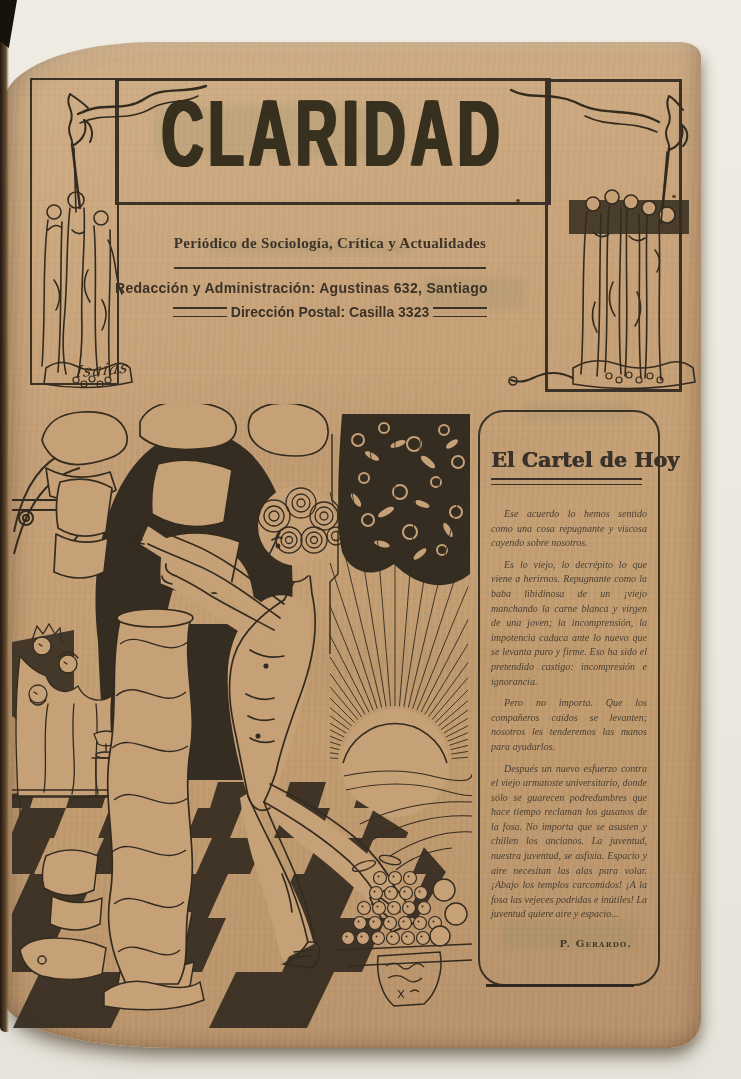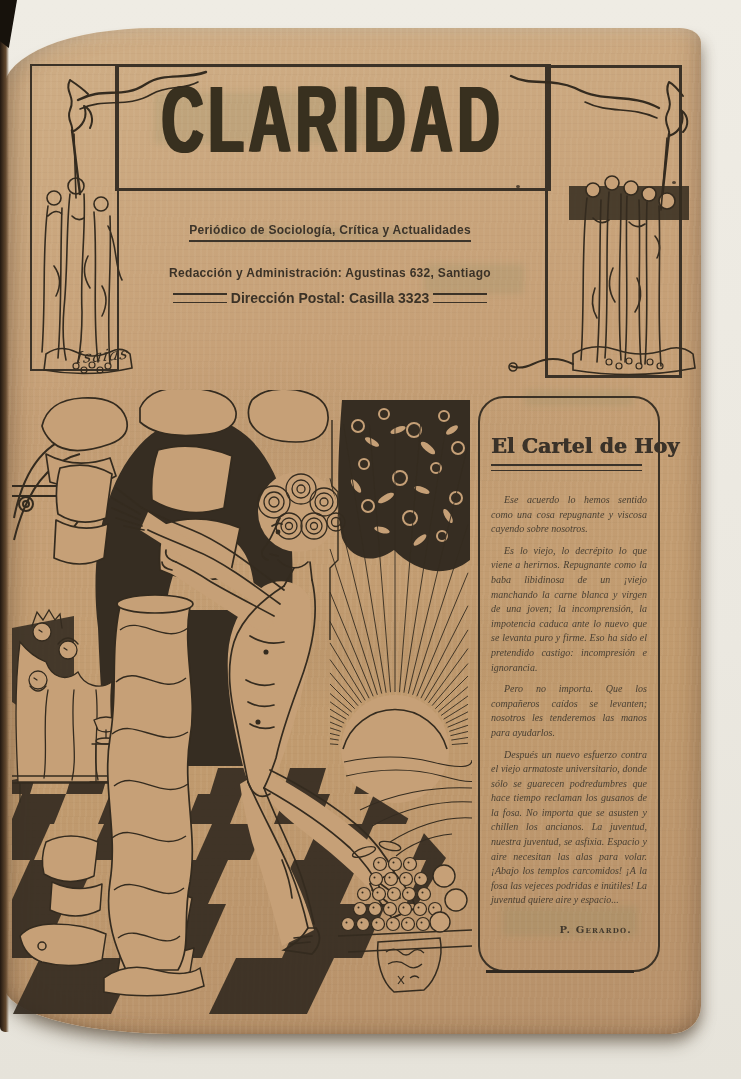--- a/index.html
+++ b/index.html
@@ -8,21 +8,21 @@
     --bg:#ece9e1;
   }
   html,body{margin:0;padding:0;}
   body{background:var(--bg);font-family:"Liberation Sans",sans-serif;}
   .stage{position:relative;width:741px;height:1079px;overflow:hidden;background:
     linear-gradient(180deg,#efece4 0%,#ebe8e0 60%,#e6e3da 100%);}
   .corner-mark{position:absolute;left:0;top:0;width:17px;height:48px;background:#17120c;
     clip-path:polygon(0 0,100% 0,52% 100%,0 86%);z-index:4;}
   .gutter{position:absolute;left:0;top:24px;width:9px;height:1008px;z-index:3;
     background:linear-gradient(to right,#221810,#63492f 65%,rgba(99,73,47,0));border-radius:5px 0 0 5px;}
-  .page{position:absolute;left:4px;top:28px;width:697px;height:1006px;z-index:1;
+  .page{position:absolute;left:4px;top:42px;width:697px;height:1006px;z-index:1;
     background:
       radial-gradient(ellipse 520px 120px at 42% 41%, rgba(105,80,50,.08), transparent 70%),
       radial-gradient(ellipse 420px 90px at 55% 62%, rgba(105,80,50,.07), transparent 70%),
       linear-gradient(168deg,var(--paper-hi) 0%,var(--paper) 34%,#c09a6e 68%,var(--paper-lo) 100%);
     border-radius:150px 22px 30px 170px / 60px 14px 28px 48px;
     box-shadow:
       0 14px 18px -6px rgba(60,45,28,.55),
       8px 6px 14px -6px rgba(80,60,40,.35),
       inset 16px 0 26px -12px rgba(70,50,32,.5),
       inset -12px -6px 22px -10px rgba(70,50,32,.38),
@@ -38,24 +38,24 @@
   .mh-box{position:absolute;border:2px solid var(--ink-soft);}
   .box-left-art{left:26px;top:36px;width:85px;height:303px;}
   .box-title{left:111px;top:36px;width:430px;height:121px;border-width:3px;}
   .box-right-art{left:541px;top:37px;width:131px;height:307px;border-width:3px;}
   .claridad{position:absolute;left:0;right:0;top:0;text-align:center;line-height:115px;
     font-weight:bold;font-size:58px;letter-spacing:5px;color:#38301f;
     transform:scaleY(1.62);transform-origin:50% 58%;
     text-shadow:1.6px 0 0 currentColor,-1.6px 0 0 currentColor;white-space:nowrap;}
   .art-svg{position:absolute;overflow:visible;pointer-events:none;}
   .subtitle-row{position:absolute;left:111px;top:192px;width:430px;text-align:center;}
-  .subtitle-row span{display:inline-block;font-weight:700;font-size:12px;color:#3c342a;
-    letter-spacing:.3px;border-bottom:2px solid #3c342a;padding-bottom:3px;}
-  .admin-row{position:absolute;left:111px;top:238px;width:430px;text-align:center;
-    font-weight:700;font-size:12px;color:var(--ink-soft);letter-spacing:.3px;}
+  .subtitle-row span{display:inline-block;font-weight:700;font-size:15px;color:#3c342a;
+    letter-spacing:.3px;border-bottom:2px solid #3c342a;padding-bottom:15px;font-family:Liberation Serif, serif;}
+  .admin-row{position:absolute;left:111px;top:238px;width:430px;text-align:left;
+    font-weight:700;font-size:14px;color:var(--ink-soft);letter-spacing:.3px;}
   .postal-row{position:absolute;left:111px;top:262px;width:430px;display:flex;
     justify-content:center;align-items:center;gap:4px;font-weight:700;font-size:14px;color:var(--ink-soft);}
   .dline{width:54px;height:7px;border-top:2px solid var(--ink-soft);border-bottom:1px solid var(--ink-soft);}
   .ap-row{position:absolute;left:152px;top:286px;width:348px;display:flex;justify-content:space-between;
     font-weight:700;font-size:17px;color:#3a3126;letter-spacing:.2px;}
   .issue-box{position:absolute;left:159px;top:316px;width:346px;height:21px;border:2px solid var(--ink-soft);
     text-align:center;line-height:21px;font-family:"DejaVu Serif",serif;font-size:14px;font-weight:600;
     color:#3a3126;font-variant:small-caps;letter-spacing:1px;white-space:nowrap;}
   .issue-box .sep{padding:0 8px;}
   .isaias{position:absolute;left:72px;top:318px;font-family:"DejaVu Serif",serif;font-style:italic;

